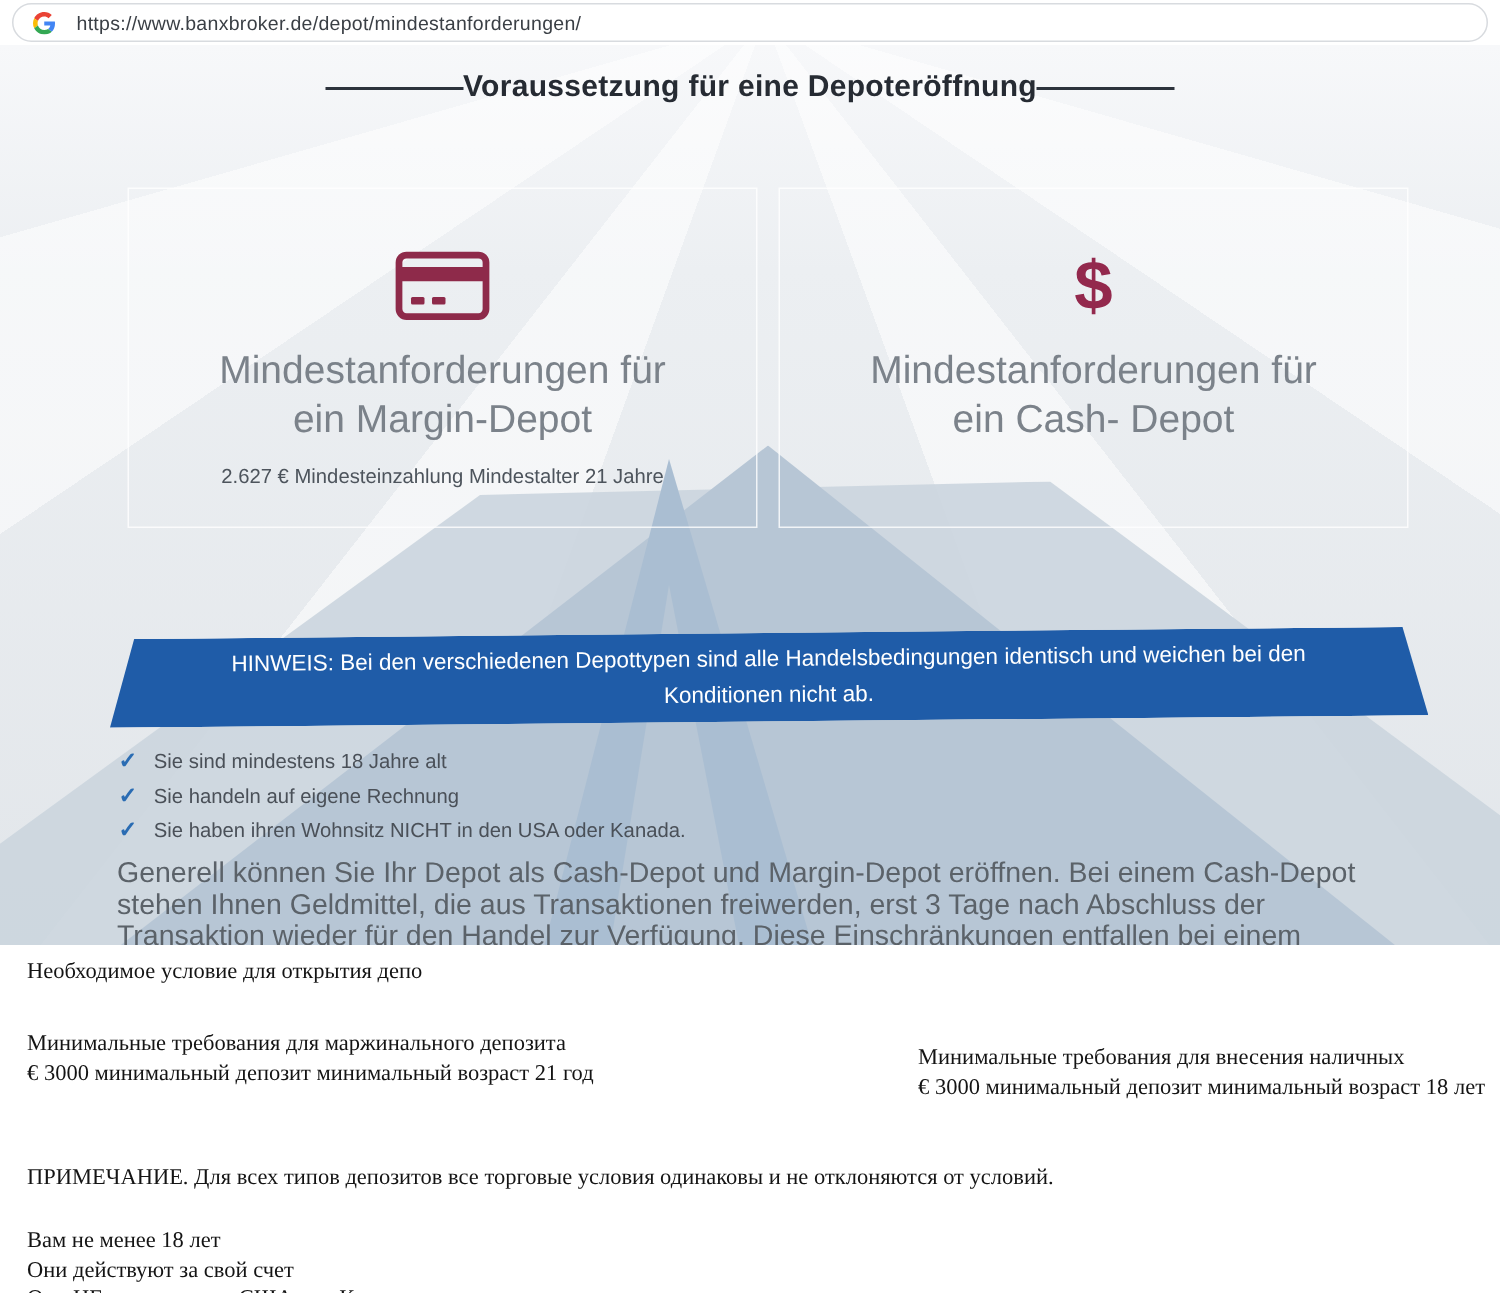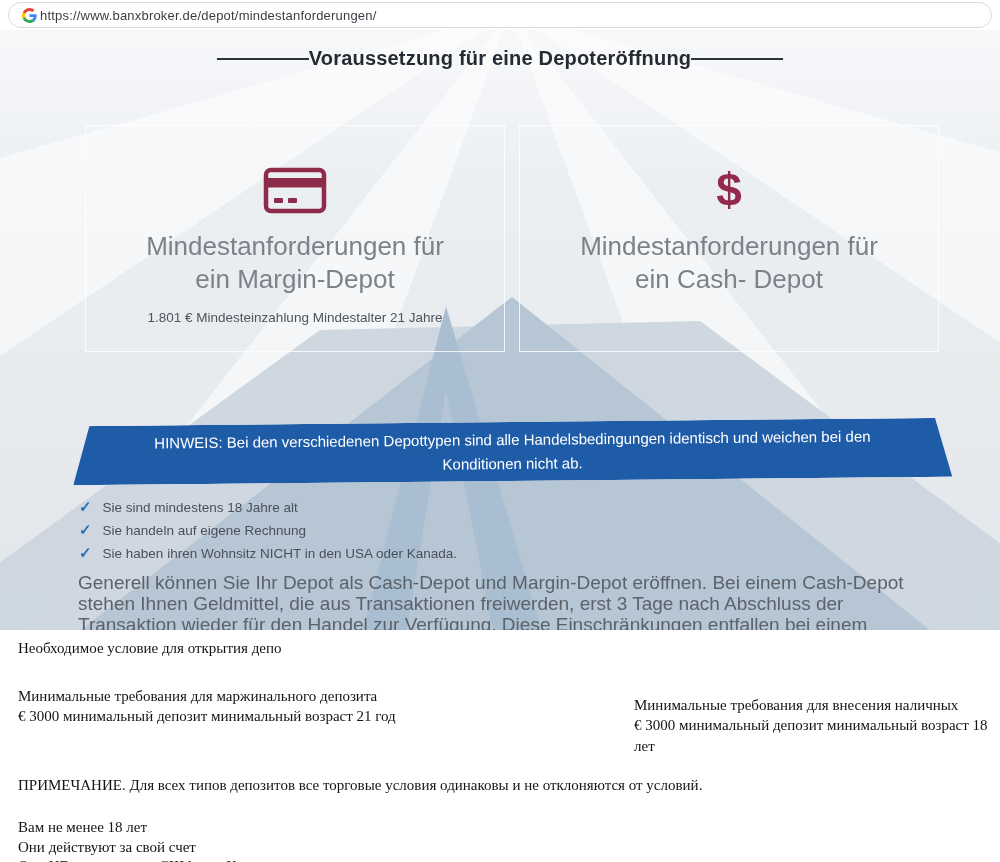--- a/index.html
+++ b/index.html
@@ -1,20 +1,20 @@
 <!DOCTYPE html>
 <html><head>
 <meta charset="utf-8">
 <style>
   html,body{margin:0;padding:0;}
   body{width:1000px;height:862px;background:#ffffff;font-family:"Liberation Sans",sans-serif;overflow:hidden;}
 
   
   .urlbar{height:30px;background:#fff;display:flex;align-items:center;padding:0 8px;}
-  .omnibox{display:flex;align-items:center;gap:3px;border:1px solid #d8dbdf;border-radius:13px;height:24px;flex:1;padding:0 13px;background:#fff;}
+  .omnibox{display:flex;align-items:center;gap:14px;border:1px solid #d8dbdf;border-radius:13px;height:24px;flex:1;padding:0 13px;background:#fff;}
   .g-icon{width:15px;height:15px;flex:0 0 auto;display:flex;}
   .url-text{font-size:13px;color:#3a3f45;letter-spacing:.2px;white-space:nowrap;}
 
   
   .hero{position:relative;height:600px;background:linear-gradient(180deg,#f7f8fa 0%,#eceff2 25%,#e2e6ea 100%);overflow:hidden;}
   .rays{position:absolute;inset:0;
     background:conic-gradient(from 90deg at 51% -3%,
       rgba(255,255,255,0) 0deg 16deg, rgba(255,255,255,.55) 16deg 34deg,
       rgba(255,255,255,0) 34deg 52deg, rgba(255,255,255,.55) 52deg 70deg,
       rgba(255,255,255,0) 70deg 110deg, rgba(255,255,255,.55) 110deg 128deg,
@@ -48,21 +48,21 @@
   .check-label{font-size:13.5px;color:#4a5058;}
 
   .hero-paragraph{position:absolute;left:78px;top:542px;width:858px;font-size:19px;line-height:21px;color:#5b6269;}
 
   
   .translation{padding:8px 0 0 18px;font-family:"Liberation Serif",serif;color:#141414;font-size:15px;}
   .ru-heading{margin-top:2px;}
   .ru-cols{position:relative;height:62px;margin-top:29px;}
   .ru-col{line-height:1.35;}
   .ru-col-left{position:absolute;left:0;top:0;}
-  .ru-col-right{position:absolute;left:616px;top:9px;}
+  .ru-col-right{position:absolute;left:594px;top:9px;}
   .ru-note{margin-top:29px;}
   .ru-lines{margin-top:24px;line-height:1.3;}
 </style>
 </head>
 <body>
 
 <div class="urlbar">
   <div class="omnibox">
     <span class="g-icon">
       <svg viewBox="0 0 48 48" width="15" height="15">
@@ -93,21 +93,21 @@
     <div class="card">
       <div class="card-icon">
         <svg width="64" height="47" viewBox="0 0 64 47">
           <rect x="3" y="3" width="58" height="41" rx="5" fill="none" stroke="#8e2a4a" stroke-width="4.5"></rect>
           <rect x="3" y="11" width="58" height="9.5" fill="#8e2a4a"></rect>
           <rect x="11" y="31" width="9" height="5" rx="1" fill="#8e2a4a"></rect>
           <rect x="25" y="31" width="9" height="5" rx="1" fill="#8e2a4a"></rect>
         </svg>
       </div>
       <div class="card-heading">Mindestanforderungen für ein Margin-Depot</div>
-      <div class="card-detail">1.801 € Mindesteinzahlung Mindestalter 21 Jahre</div>
+      <div class="card-detail">2.627 € Mindesteinzahlung Mindestalter 21 Jahre</div>
     </div>
     <div class="card">
       <div class="card-icon">
         <span class="dollar">$</span>
       </div>
       <div class="card-heading">Mindestanforderungen für ein Cash- Depot</div>
     </div>
   </div>
 
   <div class="banner">

